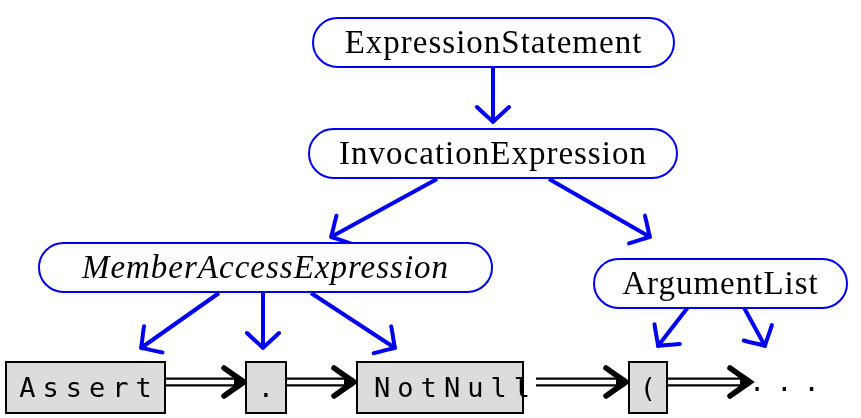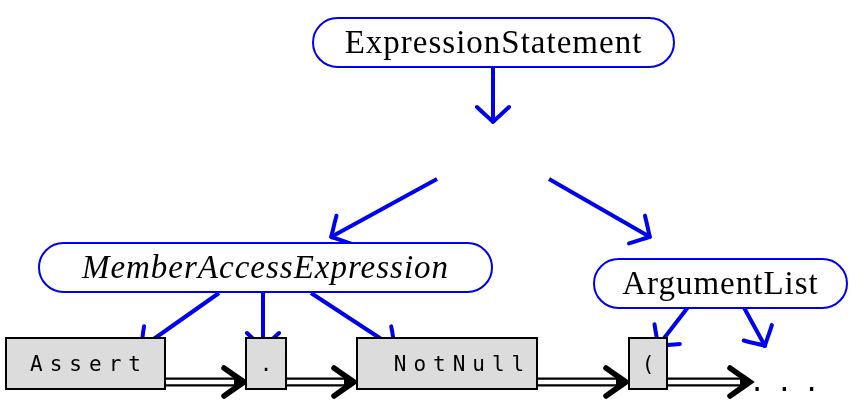--- a/index.html
+++ b/index.html
@@ -22,27 +22,27 @@
     display:flex; align-items:center; justify-content:center;
     color:var(--text, #000000);
     font-family:"Liberation Serif", serif;
     font-size:33px;
     letter-spacing:1px;
     white-space:nowrap;
   }
   .token-box {
     position:absolute;
     box-sizing:border-box;
-    top:337px; height:53px;
+    top:361px; height:53px;
     background:var(--token_fill, #dcdcdc);
     border:2.5px solid var(--token_border, #000000);
     display:flex; align-items:center; justify-content:center;
     color:var(--text, #000000);
     font-family:"DejaVu Sans Mono", monospace;
-    font-size:21px;
+    font-size:27px;
     letter-spacing:7px;
     padding-left:7px;
     white-space:nowrap;
   }
   .ellipsis {
     position:absolute;
     box-sizing:border-box;
     top:355px; height:53px; left:748px; width:84px;
     display:flex; align-items:center; justify-content:center;
     color:var(--text, #000000);
@@ -100,38 +100,41 @@
         <line x1="666" y1="382" x2="740" y2="382" stroke="#fff" stroke-width="4.5"></line>
         <path d="M730,368 C739,374.5 745,378.5 750,382 C745,385.5 739,389.5 730,396" fill="none" stroke="#000" stroke-width="5.5" stroke-linecap="round"></path>
       </g>
     </g>
   </svg>
 
   <div class="ast-node" style="left:312px; top:17px; width:363px;">
     <span>ExpressionStatement</span>
   </div>
 
+  <div class="ast-node" style="left:308px; top:128px; width:370px;">
+    <span>InvocationExpression</span>
+  </div>
 
   <div class="ast-node" style="left:38px; top:242px; width:455px;font-style:italic;">
     <span>MemberAccessExpression</span>
   </div>
 
   <div class="ast-node" style="left:593px; top:242px; width:255px;margin-top:16px;">
     <span>ArgumentList</span>
   </div>
 
   <div class="token-box" style="left:5px; width:161px;">
     <span>Assert</span>
   </div>
 
   <div class="token-box" style="left:245px; width:42px;">
     <span>.</span>
   </div>
 
-  <div class="token-box" style="left:356px; width:182px;padding-left:31px;">
+  <div class="token-box" style="left:356px; width:168px;padding-left:31px;">
     <span>NotNull</span>
   </div>
 
   <div class="token-box" style="left:628px; width:40px;">
     <span>(</span>
   </div>
 
   <div class="ellipsis">
     <span>...</span>
   </div>

